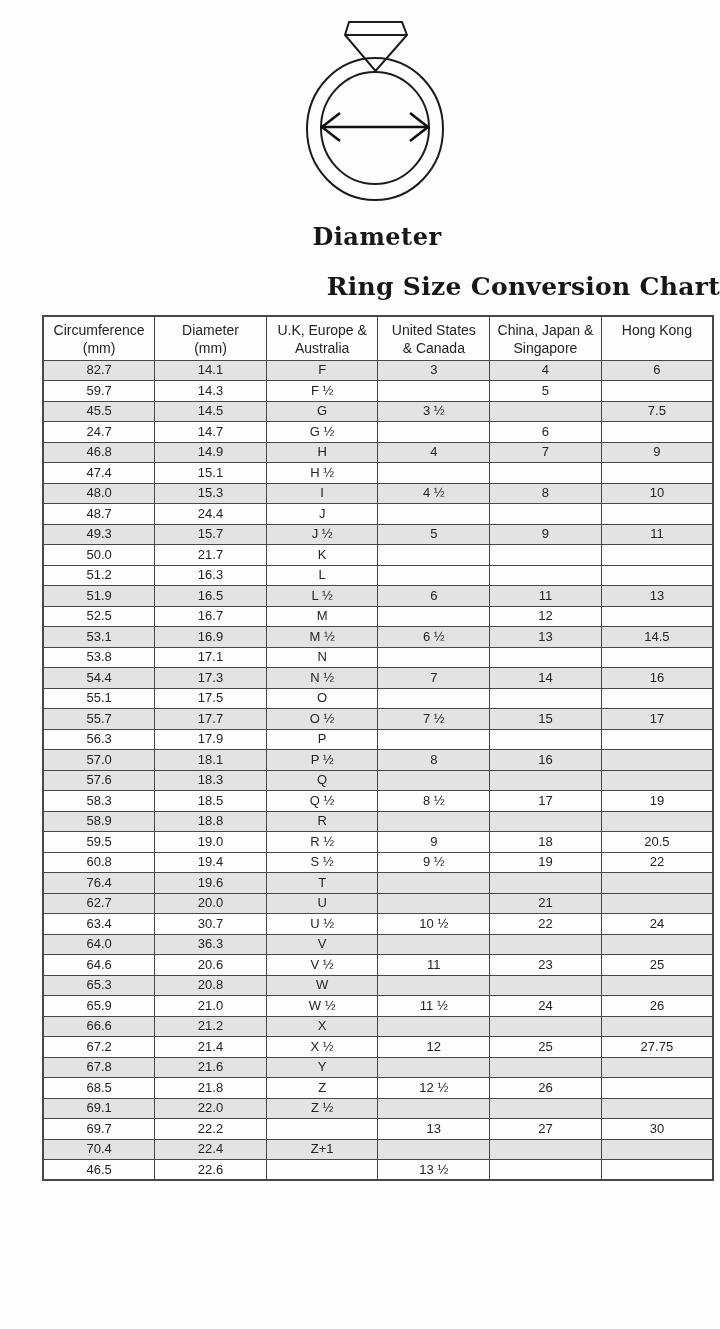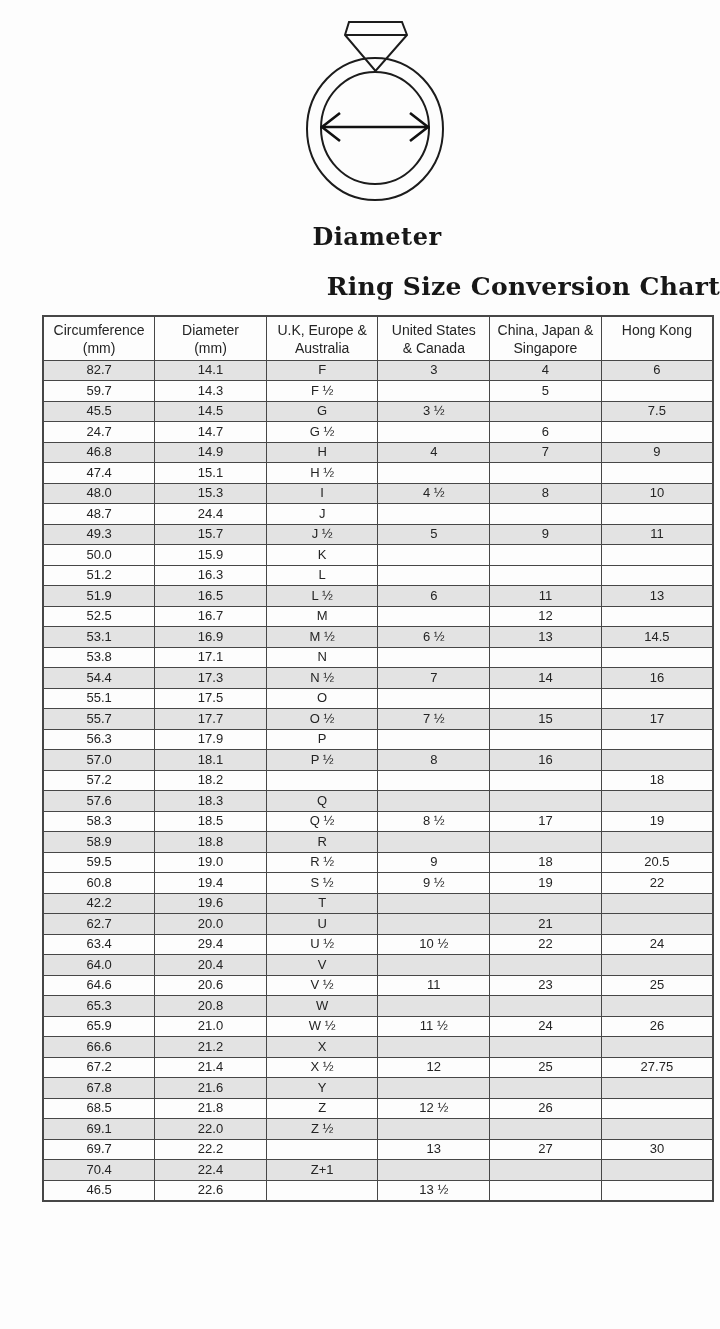--- a/index.html
+++ b/index.html
@@ -168,21 +168,21 @@
         <tr class="alt">
           <td>49.3</td>
           <td>15.7</td>
           <td>J ½</td>
           <td>5</td>
           <td>9</td>
           <td>11</td>
         </tr>
         <tr>
           <td>50.0</td>
-          <td>15.9</td>
+          <td>21.7</td>
           <td>K</td>
           <td></td>
           <td></td>
           <td></td>
         </tr>
         <tr>
           <td>51.2</td>
           <td>16.3</td>
           <td>L</td>
           <td></td>
@@ -254,28 +254,20 @@
           <td></td>
         </tr>
         <tr class="alt">
           <td>57.0</td>
           <td>18.1</td>
           <td>P ½</td>
           <td>8</td>
           <td>16</td>
           <td></td>
         </tr>
-        <tr>
-          <td>57.2</td>
-          <td>18.2</td>
-          <td></td>
-          <td></td>
-          <td></td>
-          <td>18</td>
-        </tr>
         <tr class="alt">
           <td>57.6</td>
           <td>18.3</td>
           <td>Q</td>
           <td></td>
           <td></td>
           <td></td>
         </tr>
         <tr>
           <td>58.3</td>
@@ -303,46 +295,46 @@
         </tr>
         <tr>
           <td>60.8</td>
           <td>19.4</td>
           <td>S ½</td>
           <td>9 ½</td>
           <td>19</td>
           <td>22</td>
         </tr>
         <tr class="alt">
-          <td>42.2</td>
+          <td>76.4</td>
           <td>19.6</td>
           <td>T</td>
           <td></td>
           <td></td>
           <td></td>
         </tr>
         <tr class="alt">
           <td>62.7</td>
           <td>20.0</td>
           <td>U</td>
           <td></td>
           <td>21</td>
           <td></td>
         </tr>
         <tr>
           <td>63.4</td>
-          <td>29.4</td>
+          <td>30.7</td>
           <td>U ½</td>
           <td>10 ½</td>
           <td>22</td>
           <td>24</td>
         </tr>
         <tr class="alt">
           <td>64.0</td>
-          <td>20.4</td>
+          <td>36.3</td>
           <td>V</td>
           <td></td>
           <td></td>
           <td></td>
         </tr>
         <tr>
           <td>64.6</td>
           <td>20.6</td>
           <td>V ½</td>
           <td>11</td>

